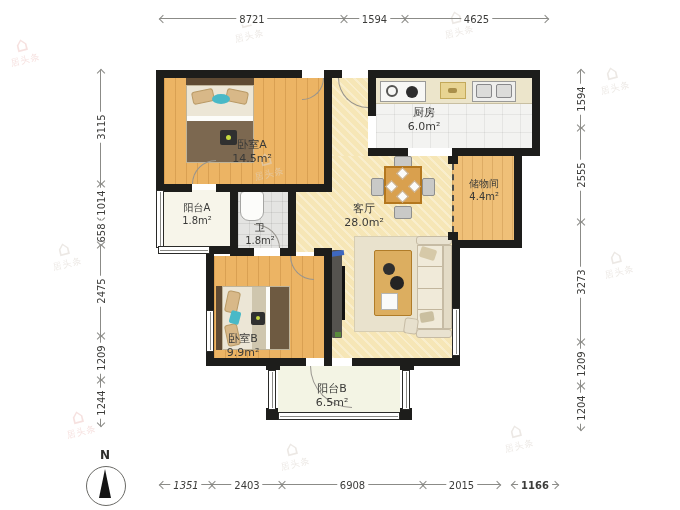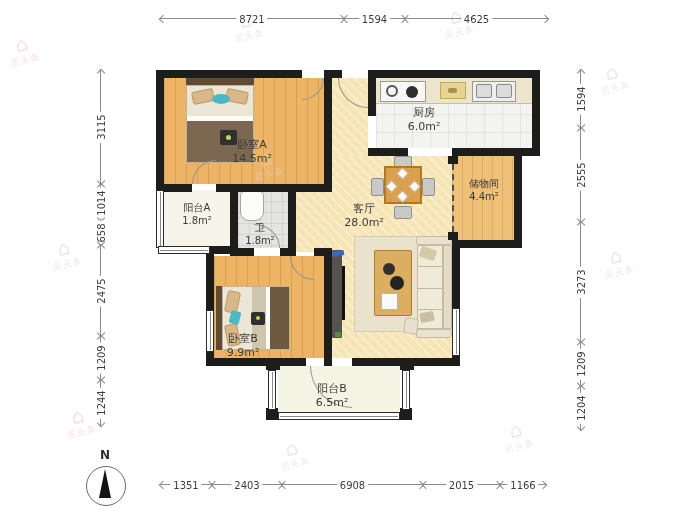--- a/index.html
+++ b/index.html
@@ -29,21 +29,21 @@
   .win-v::after{content:"";position:absolute;left:50%;top:1px;bottom:1px;width:1px;background:#8a8a86;}
   .win-h::after{content:"";position:absolute;top:50%;left:1px;right:1px;height:1px;background:#8a8a86;}
   .dash{position:absolute;border-left:2px dashed #4c4c4a;z-index:5;}
   .arc{position:absolute;z-index:5;box-sizing:border-box;}
   
   .f{position:absolute;z-index:3;box-sizing:border-box;}
   
   .room-label{position:absolute;z-index:6;transform:translate(-50%,-50%);text-align:center;
               color:#3a3a38;line-height:1.3;white-space:nowrap;}
   .room-label .nm{font-size:11px;}
-  .room-label .ar{font-size:11px;}
+  .room-label .ar{font-size:11px;text-align:right;}
   .room-label.sm .nm,.room-label.sm .ar{font-size:10px;}
   
   .dim-h{position:absolute;height:0;border-top:1px solid #8b8b87;z-index:6;}
   .dim-v{position:absolute;width:0;border-left:1px solid #8b8b87;z-index:6;}
   .dim-h::before{content:"";position:absolute;left:0;top:-3px;width:5px;height:5px;
        border-left:1px solid #8b8b87;border-bottom:1px solid #8b8b87;transform:rotate(45deg);}
   .dim-h::after{content:"";position:absolute;right:0;top:-3px;width:5px;height:5px;
        border-right:1px solid #8b8b87;border-top:1px solid #8b8b87;transform:rotate(45deg);}
   .dim-v::before{content:"";position:absolute;top:0;left:-3px;width:5px;height:5px;
        border-left:1px solid #8b8b87;border-top:1px solid #8b8b87;transform:rotate(45deg);}
@@ -247,33 +247,33 @@
   <div id="dim-layer">
       <div class="dim-h" style="left: 160px; width: 184px; top: 18px;">
         <span class="lbl">8721</span>
       </div>
       <div class="dim-h" style="left: 344px; width: 61px; top: 18px;">
         <span class="lbl">1594</span>
       </div>
       <div class="dim-h" style="left: 405px; width: 143px; top: 18px;">
         <span class="lbl">4625</span>
       </div>
-      <div class="dim-h" style="left: 160px; width: 52px; top: 484px;">
+      <div class="dim-h" style="left: 160px; width: 52px; top: 484px; font-style: italic;">
         <span class="lbl">1351</span>
       </div>
       <div class="dim-h" style="left: 212px; width: 70px; top: 484px;">
         <span class="lbl">2403</span>
       </div>
       <div class="dim-h" style="left: 282px; width: 141px; top: 484px;">
         <span class="lbl">6908</span>
       </div>
       <div class="dim-h" style="left: 423px; width: 77px; top: 484px;">
         <span class="lbl">2015</span>
       </div>
-      <div class="dim-h" style="left: 500px; width: 46px; top: 484px;">
+      <div class="dim-h" style="left: 512px; width: 46px; top: 484px; font-weight: bold;">
         <span class="lbl">1166</span>
       </div>
       <div class="dim-v" style="top: 70px; height: 114px; left: 100px;">
         <span class="lbl">3115</span>
       </div>
       <div class="dim-v" style="top: 184px; height: 37px; left: 100px;">
         <span class="lbl">1014</span>
       </div>
       <div class="dim-v" style="top: 221px; height: 24px; left: 100px;">
         <span class="lbl">658</span>

